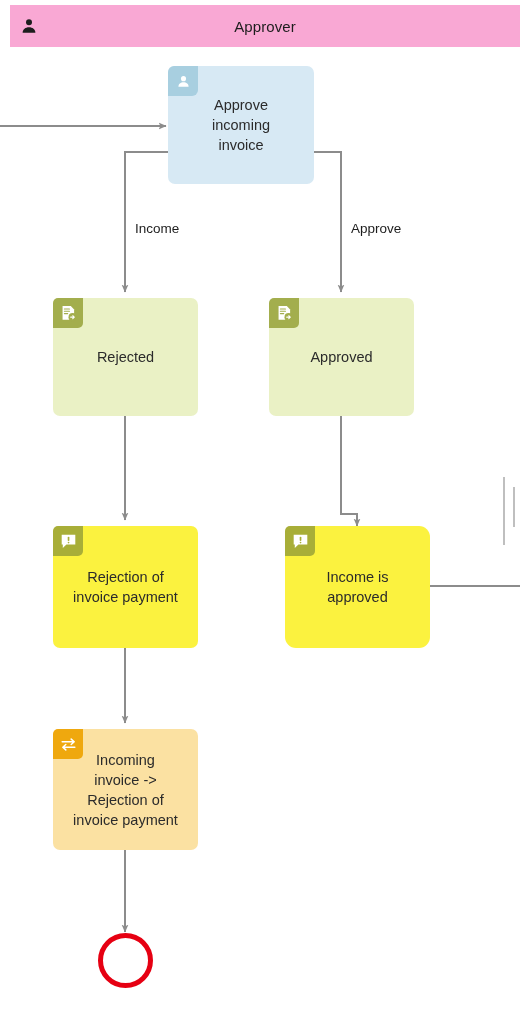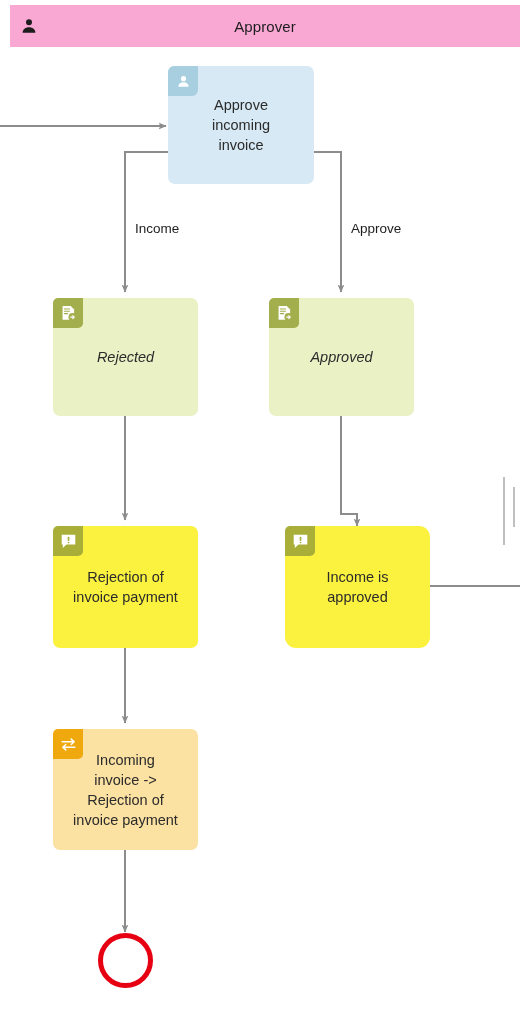--- a/index.html
+++ b/index.html
@@ -82,21 +82,21 @@
     border-radius: 5px 0 5px 0;
     display: flex;
     align-items: center;
     justify-content: center;
   }
   .badge svg { display: block; }
 
   
   .node-user      { background: #d7e9f4; }
   .badge-user     { background: #a8cfe0; border-radius: 6px 0 6px 0; }
-  .node-green     { background: #eaf1c5; font-style: italic; }
+  .node-green     { background: #eaf1c5; }
   .badge-green    { background: #a3ae4d; }
   .node-yellow    { background: #fbf23f; }
   .badge-yellow   { background: #a8ae38; }
   .node-orange    { background: #fbe1a2; }
   .badge-orange   { background: #efa80e; }
 
   
   .edge-label {
     position: absolute;
     font-size: 13.5px;

